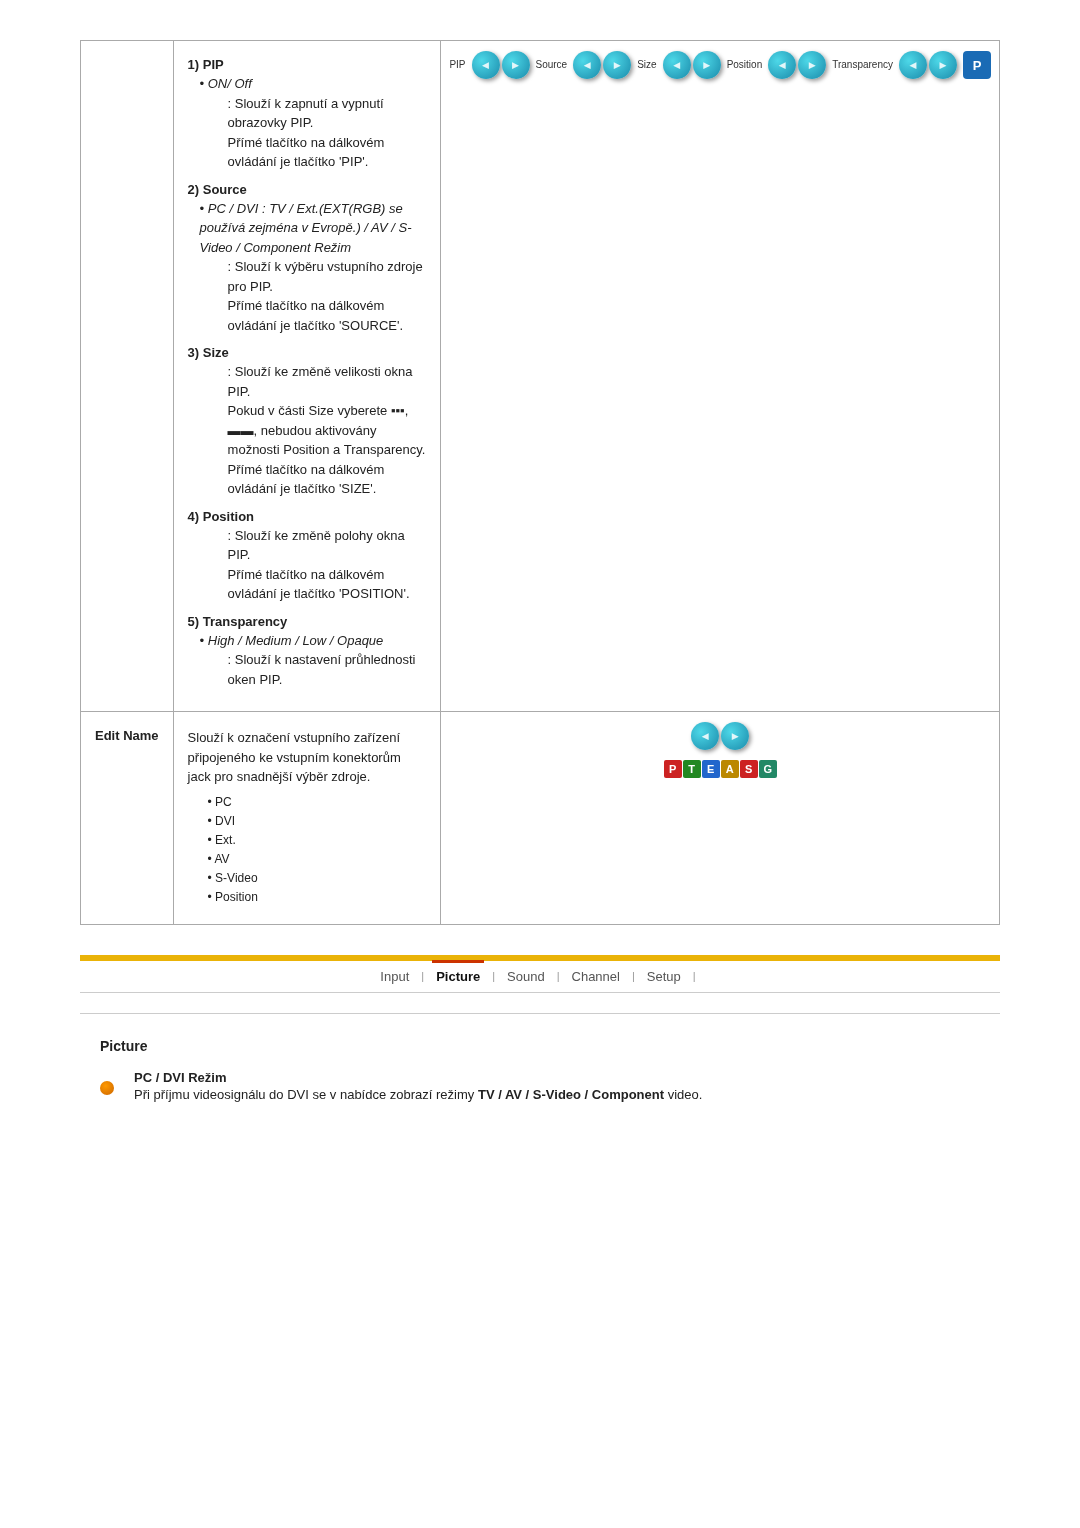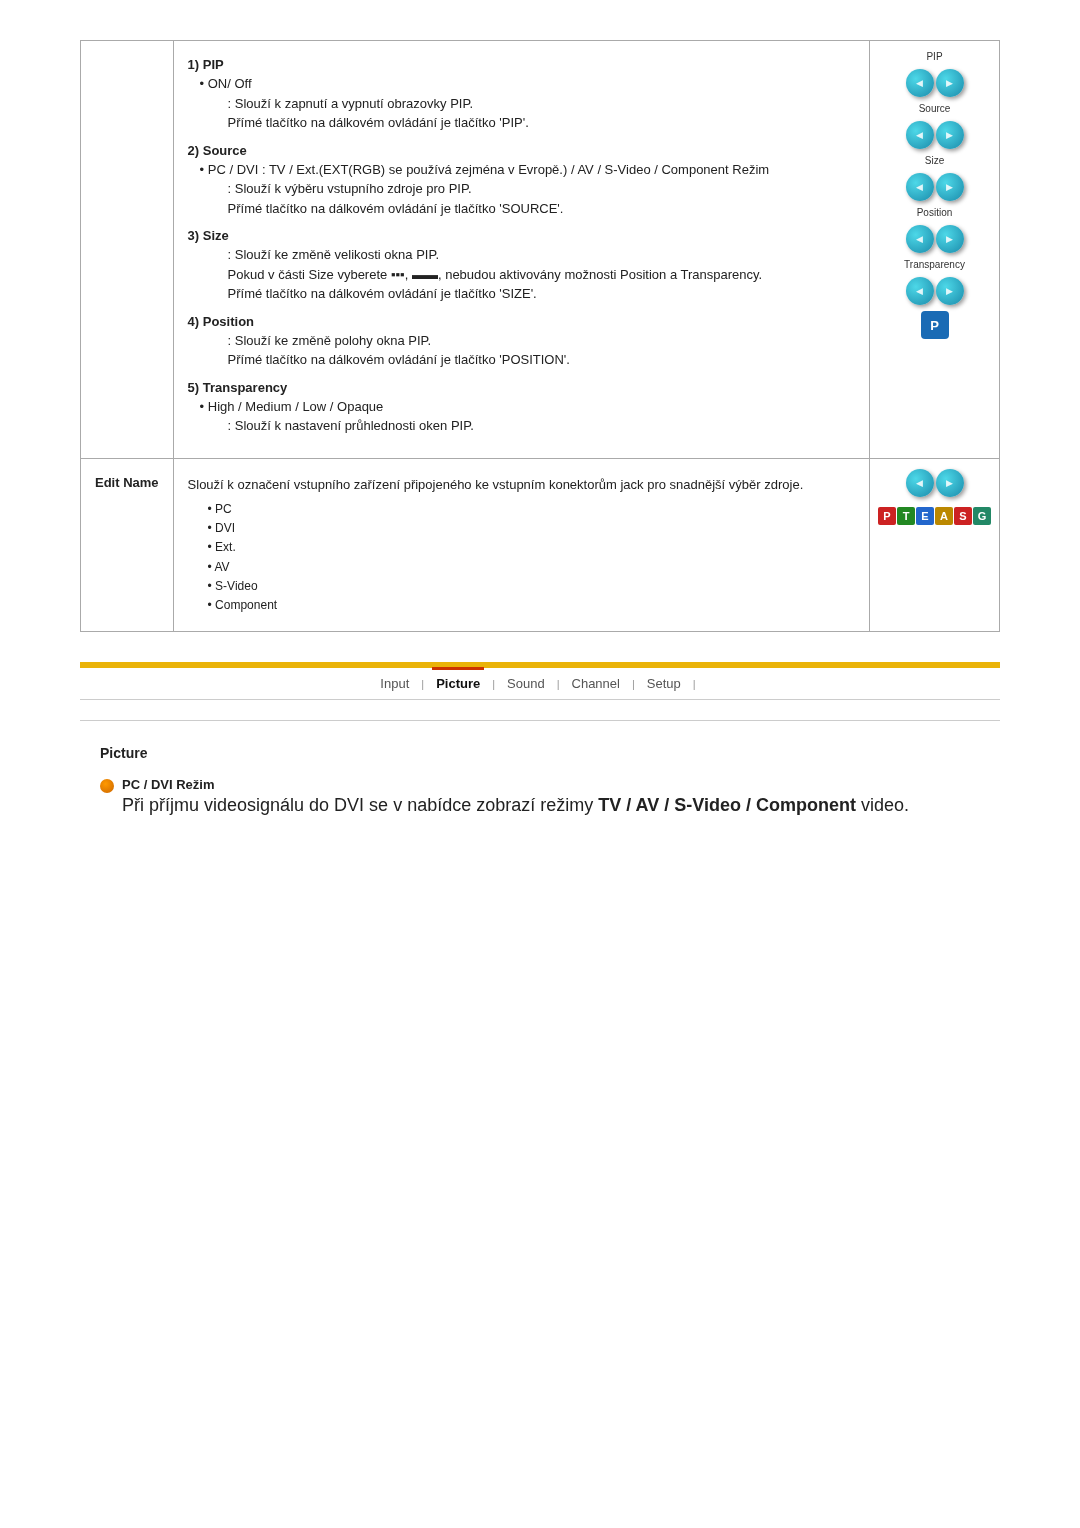--- a/index.html
+++ b/index.html
@@ -54,33 +54,34 @@
       margin-top: 0;
     }
     .section-body {
       margin-left: 12px;
       margin-bottom: 6px;
       line-height: 1.5;
       font-size: 13px;
     }
     .section-body .bullet {
       display: block;
+      font-style: italic;
     }
     .section-body .indent {
       display: block;
       margin-left: 28px;
     }
     .quote {
       font-weight: normal;
     }
 
     
     .icon-group {
       display: flex;
-      flex-direction: column;
+      flex-direction: row;
       align-items: center;
       gap: 6px;
       font-size: 10px;
       color: #333;
     }
     .icon-label {
       font-size: 10px;
       color: #333;
       text-align: center;
       margin-bottom: 1px;
@@ -204,38 +205,38 @@
     .bottom-section {
       padding: 0 20px;
     }
     .bottom-title {
       font-weight: bold;
       font-size: 14px;
       margin-bottom: 16px;
     }
     .bottom-item {
       display: flex;
-      align-items: flex-start;
-      gap: 8px;
+      align-items: center;
+      gap: 20px;
       margin-bottom: 8px;
     }
     .orange-dot {
       width: 14px;
       height: 14px;
       border-radius: 50%;
       background: radial-gradient(circle at 40% 35%, #ff9900, #cc6600);
       flex-shrink: 0;
       margin-top: 2px;
     }
     .bottom-item-title {
       font-weight: bold;
       font-size: 13px;
     }
     .bottom-item-body {
-      font-size: 18px;
+      font-size: 13px;
       line-height: 1.5;
     }
   </style>
 </head>
 <body>
 
 <div class="page-wrapper">
 
   <table class="main-table">
     <tbody>
@@ -322,21 +323,21 @@
         <td class="content-cell">
           <div style="margin-bottom:6px; font-size:13px; line-height:1.5;">
             Slouží k označení vstupního zařízení připojeného ke vstupním konektorům jack pro snadnější výběr zdroje.
           </div>
           <div style="margin-left:20px; font-size:12px; line-height:1.6;">
             <div>• PC</div>
             <div>• DVI</div>
             <div>• Ext.</div>
             <div>• AV</div>
             <div>• S-Video</div>
-            <div>• Component</div>
+            <div>• Position</div>
           </div>
         </td>
         <td class="icon-cell">
           <div style="display:flex;flex-direction:column;align-items:center;gap:6px;">
             <div class="btn-pair">
               <div class="btn-circle left"></div>
               <div class="btn-circle"></div>
             </div>
             <div class="pteasg">
               <span class="pt-p">P</span>

